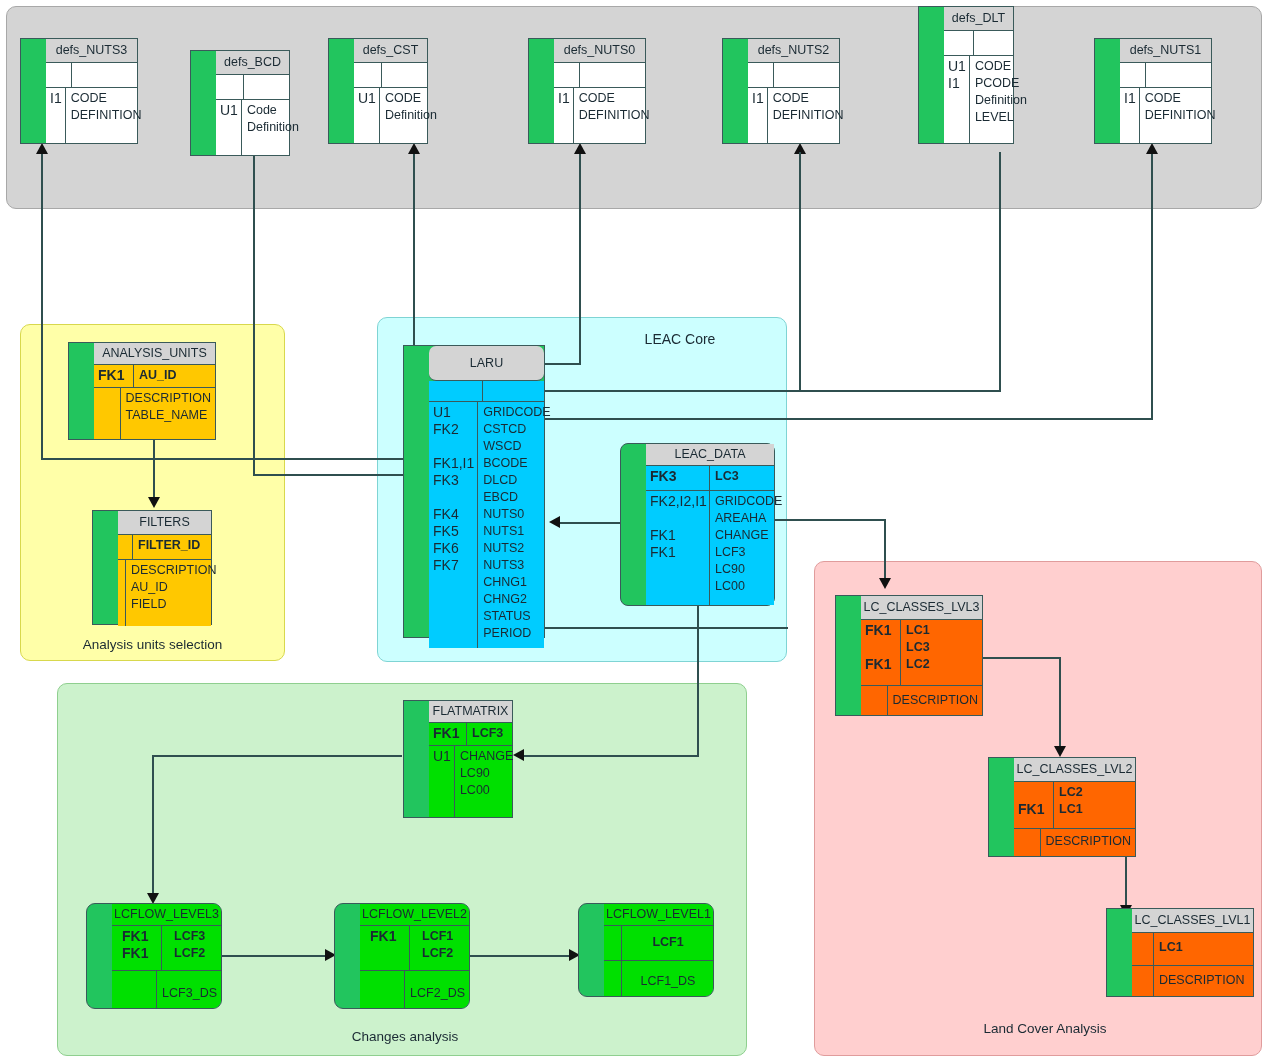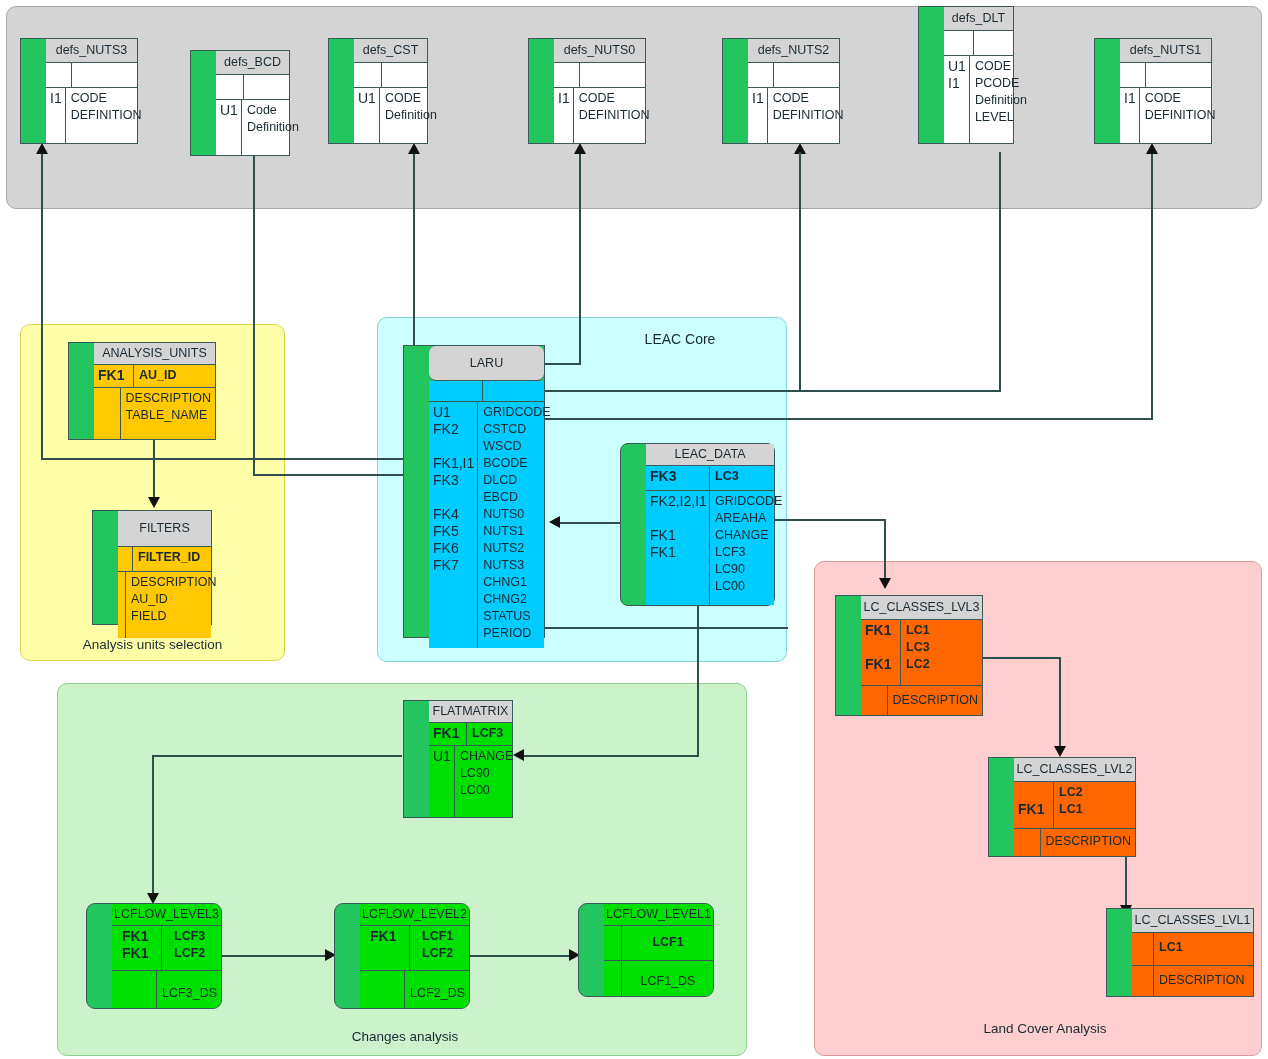--- a/index.html
+++ b/index.html
@@ -227,21 +227,21 @@
       <div class="acol">AU_ID</div>
     </div>
     <div class="sec" style="height:52px;">
       <div class="kcol" style="width:40px;"></div>
       <div class="acol">DESCRIPTION
 TABLE_NAME</div>
     </div>
   </div>
 
   <div class="ent fill-yellow" style="left:92px;top:510px;width:120px;height:115px;">
-    <div class="hdr" style="height:36px;text-align:right;">FILTERS</div>
+    <div class="hdr" style="height:24px;text-align:right;">FILTERS</div>
     <div class="sec bold" style="height:24px;">
       <div class="kcol" style="width:15px;"></div>
       <div class="acol">FILTER_ID</div>
     </div>
     <div class="sec" style="height:67px;">
       <div class="kcol" style="width:15px;"></div>
       <div class="acol">DESCRIPTION
 AU_ID
 FIELD</div>
     </div>

